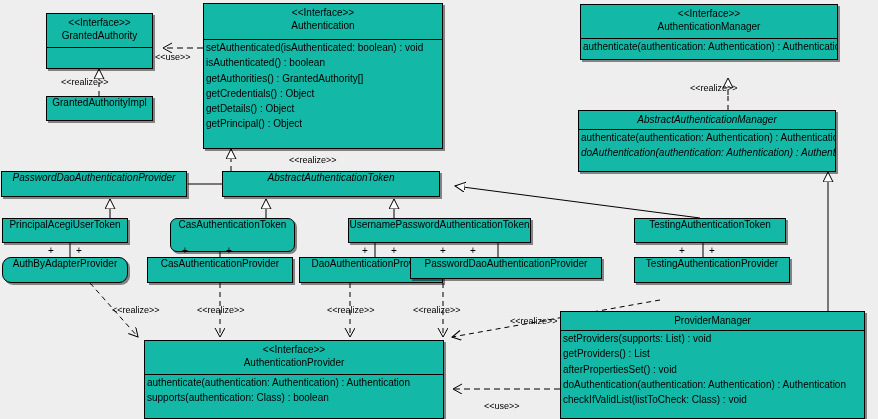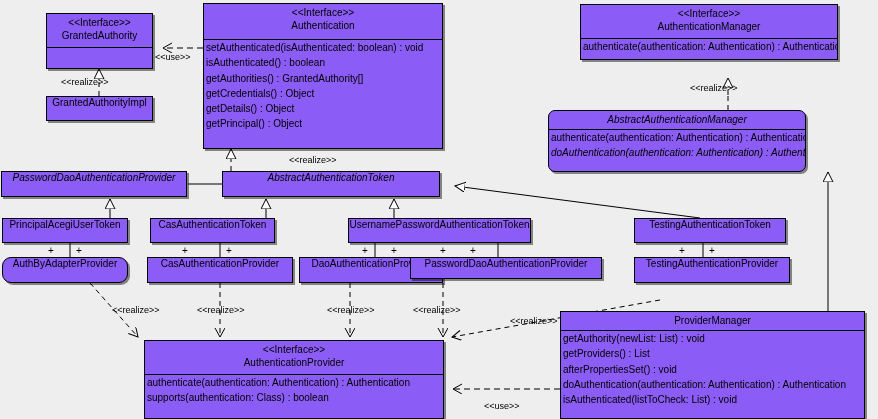--- a/index.html
+++ b/index.html
@@ -8,21 +8,21 @@
     background:#eeeeee;
     font-family:"Liberation Sans",sans-serif;
     overflow:hidden;
     position:relative;
   }
   #canvas{position:absolute;left:0;top:0;width:878px;height:419px;}
   svg.edges{position:absolute;left:0;top:0;width:878px;height:419px;pointer-events:none;}
 
   .uml{
     position:absolute;
-    background:#8b5cf6;
+    background:#14b8a6;
     border:1px solid #000000;
     box-shadow:2px 2px 0 rgba(0,0,0,0.45);
     box-sizing:border-box;
     overflow:hidden;
     z-index:5;
   }
   .uml .hdr{
     text-align:center;
     padding:2px 2px 3px 2px;
     box-sizing:border-box;
@@ -152,21 +152,21 @@
     <div class="hdr" style="height:33px;">
       <span class="stereo">&lt;&lt;Interface&gt;&gt;</span>
       <span class="nm">AuthenticationManager</span>
     </div>
     <div class="sep"></div>
     <div class="ops">
       <div class="op">authenticate(authentication: Authentication) : Authentication</div>
     </div>
   </div>
 
-  <div class="uml" style="left:548px;top:110px;width:258px;height:62px;border-radius:7px;">
+  <div class="uml" style="left:578px;top:110px;width:258px;height:62px;">
     <div class="hdr" style="height:18px;">
       <span class="nm abs">AbstractAuthenticationManager</span>
     </div>
     <div class="sep"></div>
     <div class="ops">
       <div class="op">authenticate(authentication: Authentication) : Authentication</div>
       <div class="op abs">doAuthentication(authentication: Authentication) : Authentication</div>
     </div>
   </div>
 
@@ -175,21 +175,21 @@
   </div>
 
   <div class="uml simple" style="left:222px;top:171px;width:218px;height:26px;">
     <span class="nm abs">AbstractAuthenticationToken</span>
   </div>
 
   <div class="uml simple" style="left:2px;top:218px;width:126px;height:25px;">
     <span class="nm">PrincipalAcegiUserToken</span>
   </div>
 
-  <div class="uml simple" style="left:150px;top:218px;width:125px;height:25px;">
+  <div class="uml simple" style="left:170px;top:218px;width:125px;height:34px;border-radius:7px;">
     <span class="nm">CasAuthenticationToken</span>
   </div>
 
   <div class="uml simple" style="left:348px;top:218px;width:183px;height:25px;">
     <span class="nm">UsernamePasswordAuthenticationToken</span>
   </div>
 
   <div class="uml simple" style="left:634px;top:218px;width:152px;height:25px;">
     <span class="nm">TestingAuthenticationToken</span>
   </div>
@@ -225,25 +225,25 @@
       <div class="op">supports(authentication: Class) : boolean</div>
     </div>
   </div>
 
   <div class="uml" style="left:560px;top:311px;width:305px;height:108px;">
     <div class="hdr" style="height:18px;text-align:center;">
       <span class="nm">ProviderManager</span>
     </div>
     <div class="sep"></div>
     <div class="ops">
-      <div class="op">getAuthority(newList: List) : void</div>
+      <div class="op">setProviders(supports: List) : void</div>
       <div class="op">getProviders() : List</div>
       <div class="op">afterPropertiesSet() : void</div>
       <div class="op">doAuthentication(authentication: Authentication) : Authentication</div>
-      <div class="op">isAuthenticated(listToCheck: List) : void</div>
+      <div class="op">checkIfValidList(listToCheck: Class) : void</div>
     </div>
   </div>
 
   <div class="lbl" style="left:155px;top:52px;">&lt;&lt;use&gt;&gt;</div>
 
   <div class="lbl" style="left:61px;top:77px;">&lt;&lt;realize&gt;&gt;</div>
 
   <div class="lbl" style="left:289px;top:155px;">&lt;&lt;realize&gt;&gt;</div>
 
   <div class="lbl" style="left:690px;top:83px;">&lt;&lt;realize&gt;&gt;</div>

